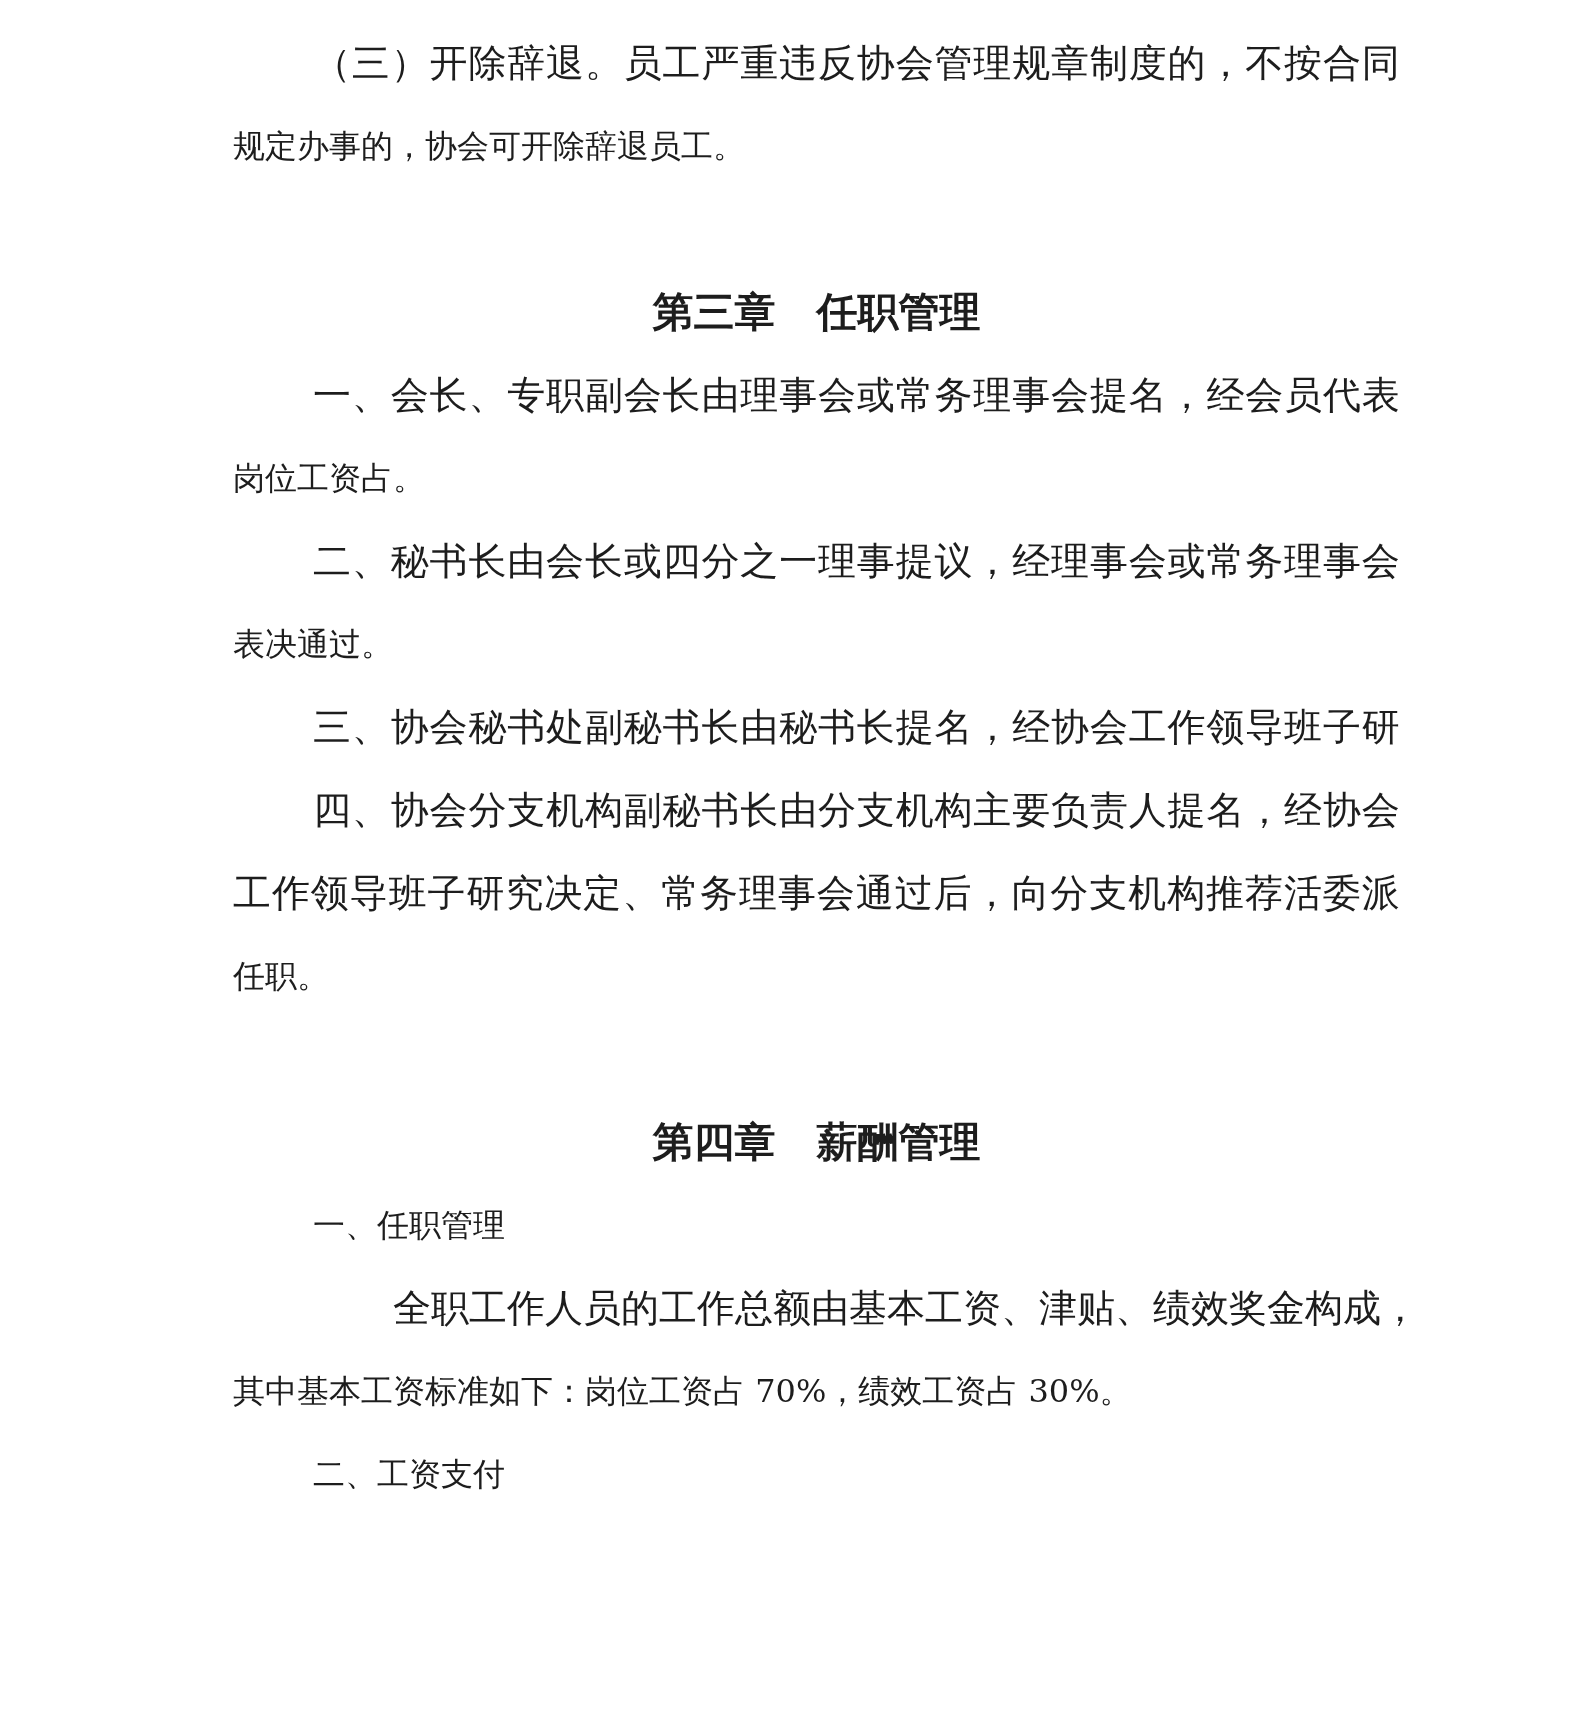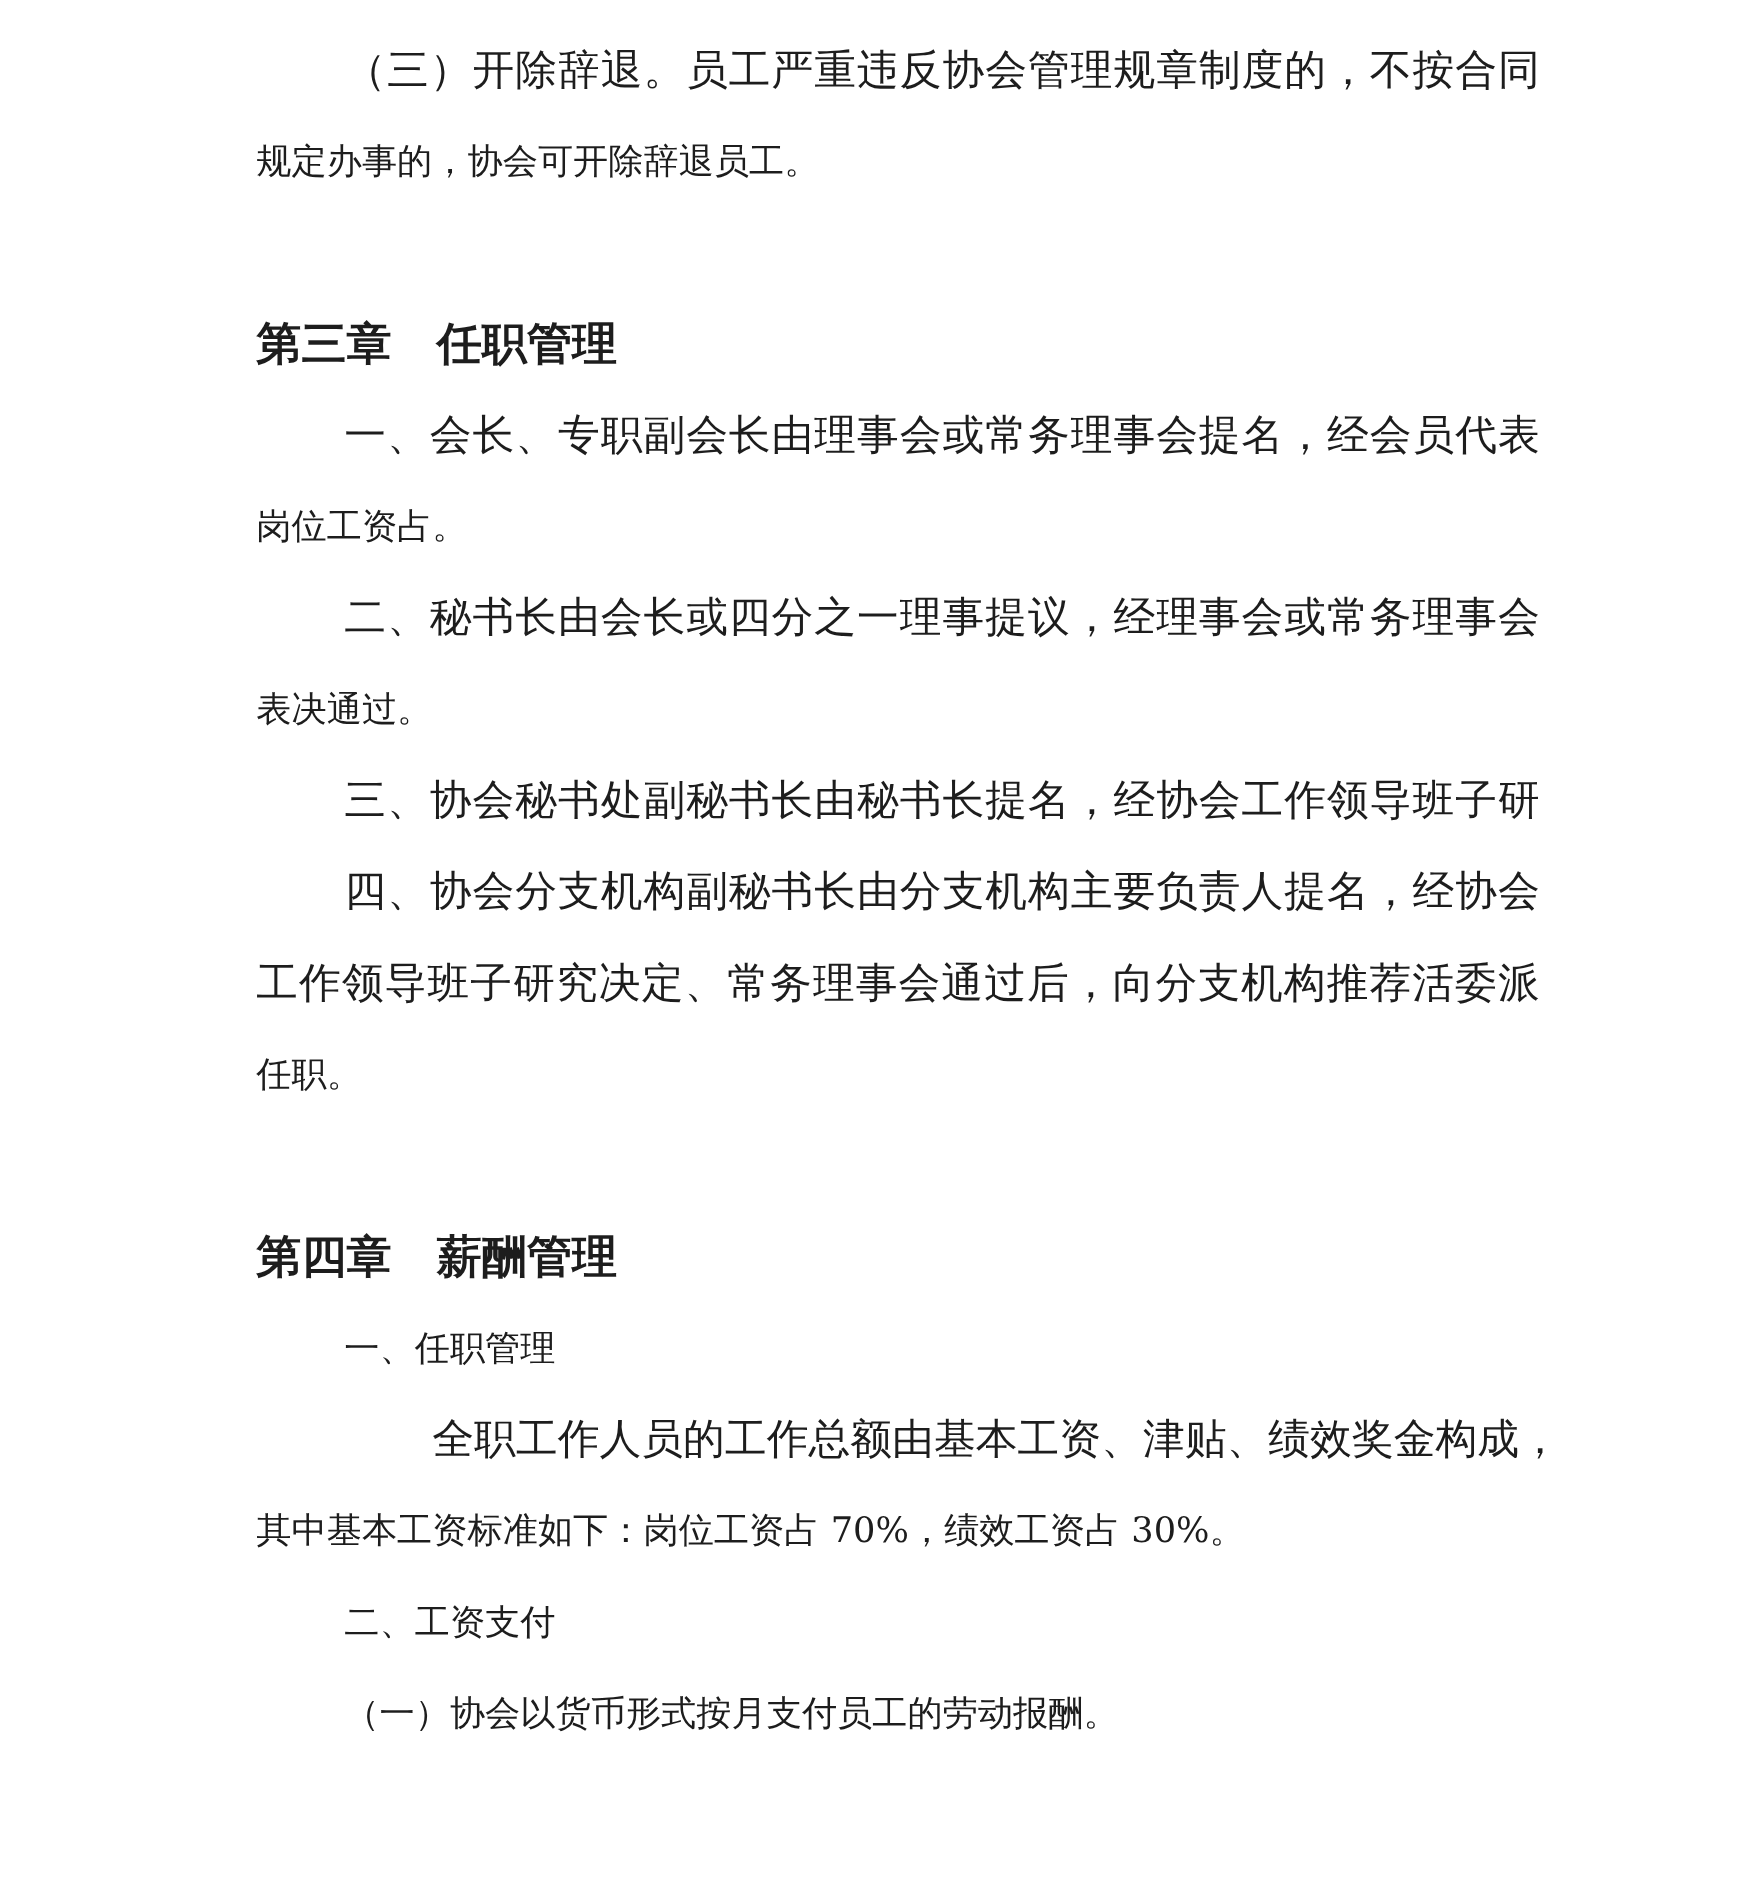--- a/index.html
+++ b/index.html
@@ -41,20 +41,21 @@
     align-items: center;
     font-size: 38px;
     line-height: 83px;
   }
   .jline span { display: inline-block; }
   .indent2 { padding-left: 80px; }
   .indent4 { padding-left: 160px; }
   .heading {
     font-size: 41px;
     font-weight: bold;
+    text-align: center;
     line-height: 83px;
     white-space: pre;
   }
   .blank { height: 83px; }
 </style>
 </head>
 <body>
 
 <div class="page">
   <div class="text-column">
@@ -293,16 +294,15 @@
         <span>金</span>
         <span>构</span>
         <span>成</span>
         <span>，</span>
       </div>
 
     <div class="line plain">其中基本工资标准如下：岗位工资占 70%，绩效工资占 30%。</div>
 
     <div class="line plain indent2">二、工资支付</div>
 
-    <div class="line plain indent2">（一）协会以货币形式按月支付员工的劳动报酬。</div>
 
   </div>
 </div>
 
 </body></html>

